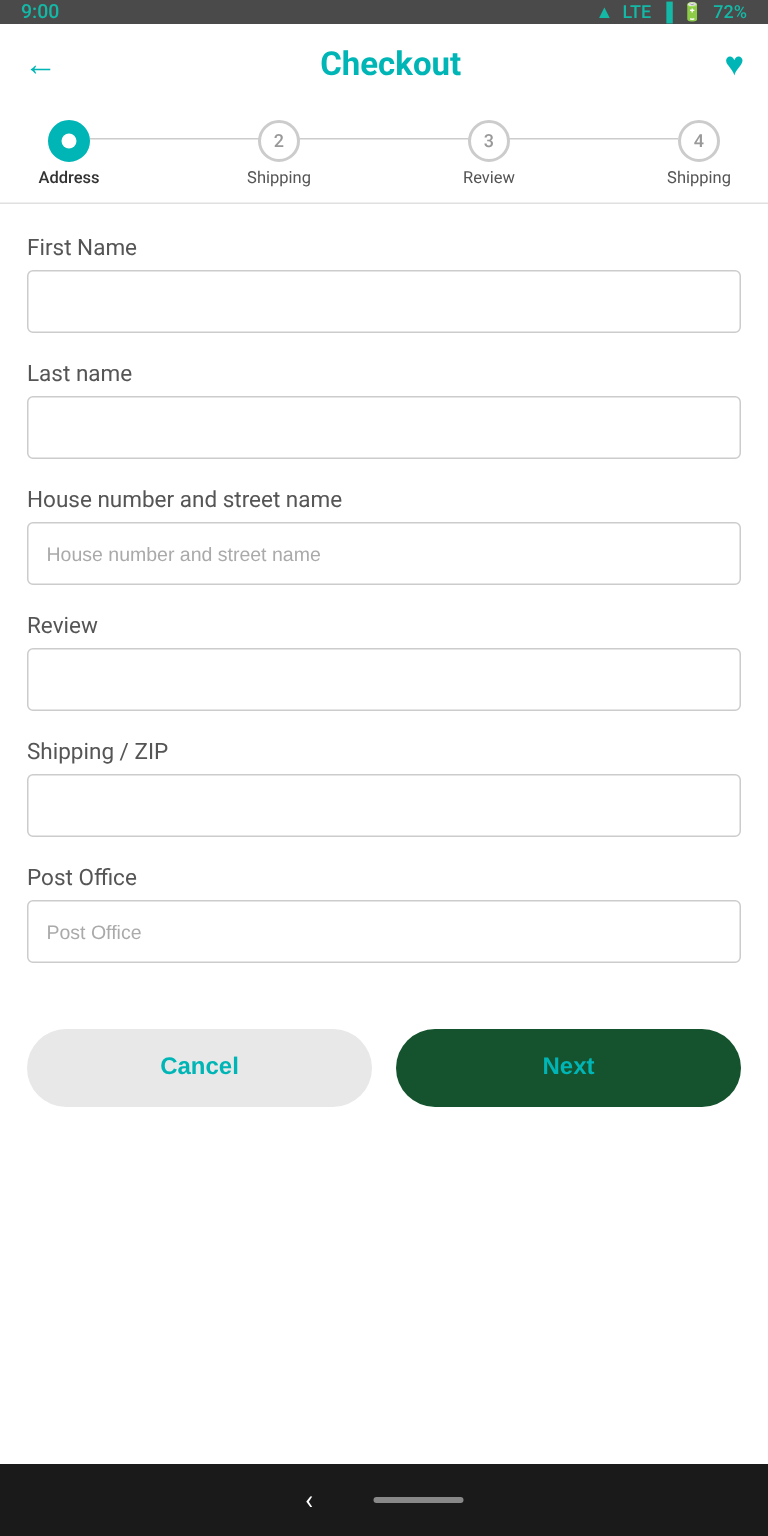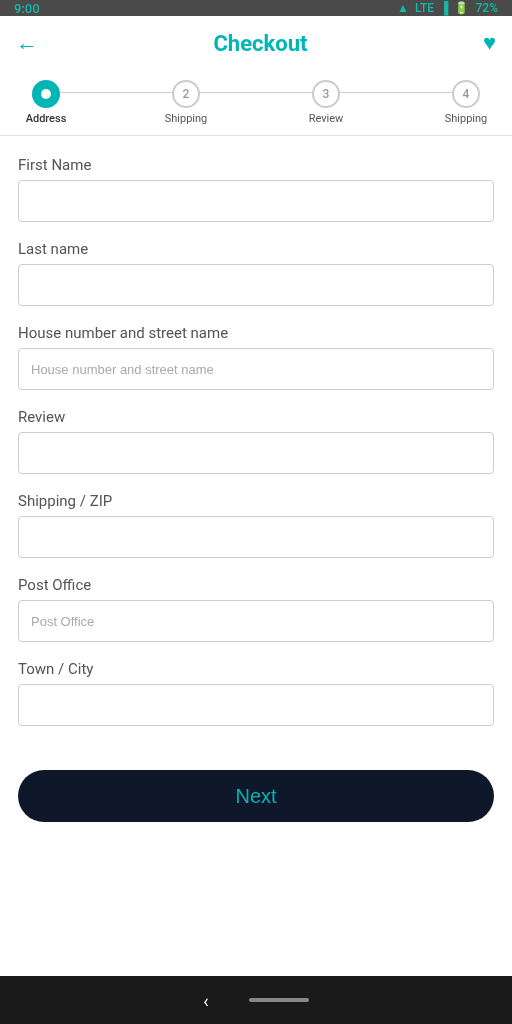--- a/index.html
+++ b/index.html
@@ -183,24 +183,24 @@
       color: #00b5b5;
       font-size: 16px;
       font-weight: 600;
       cursor: pointer;
     }
     .btn-next {
       flex: 1;
       height: 52px;
       border-radius: 30px;
       border: none;
-      background: #0f172a;
-      color: #00b5b5;
-      font-size: 20px;
-      font-weight: 400;
+      background: #14532d;
+      color: #00b5b5;
+      font-size: 16px;
+      font-weight: 700;
       cursor: pointer;
     }
 
     
     .nav-bar {
       position: fixed;
       bottom: 0;
       width: 512px;
       height: 48px;
       background: #1a1a1a;
@@ -302,28 +302,25 @@
   <div class="field-group">
     <label class="field-label">Shipping / ZIP</label>
     <input class="field-input" type="text" style="">
   </div>
 
   <div class="field-group">
     <label class="field-label">Post Office</label>
     <input class="field-input" type="text" placeholder="Post Office" style="">
   </div>
 
-  <div class="field-group">
-    <label class="field-label">Town / City</label>
-    <input class="field-input" type="text" style="">
-  </div>
 
 
 </div>
 
 <div class="button-row">
+  <button class="btn-cancel">Cancel</button>
   <button class="btn-next">Next</button>
 </div>
 
 <div class="nav-bar">
   <span class="nav-back">‹</span>
   <div class="nav-home-bar"></div>
 </div>
 
 </body></html>

